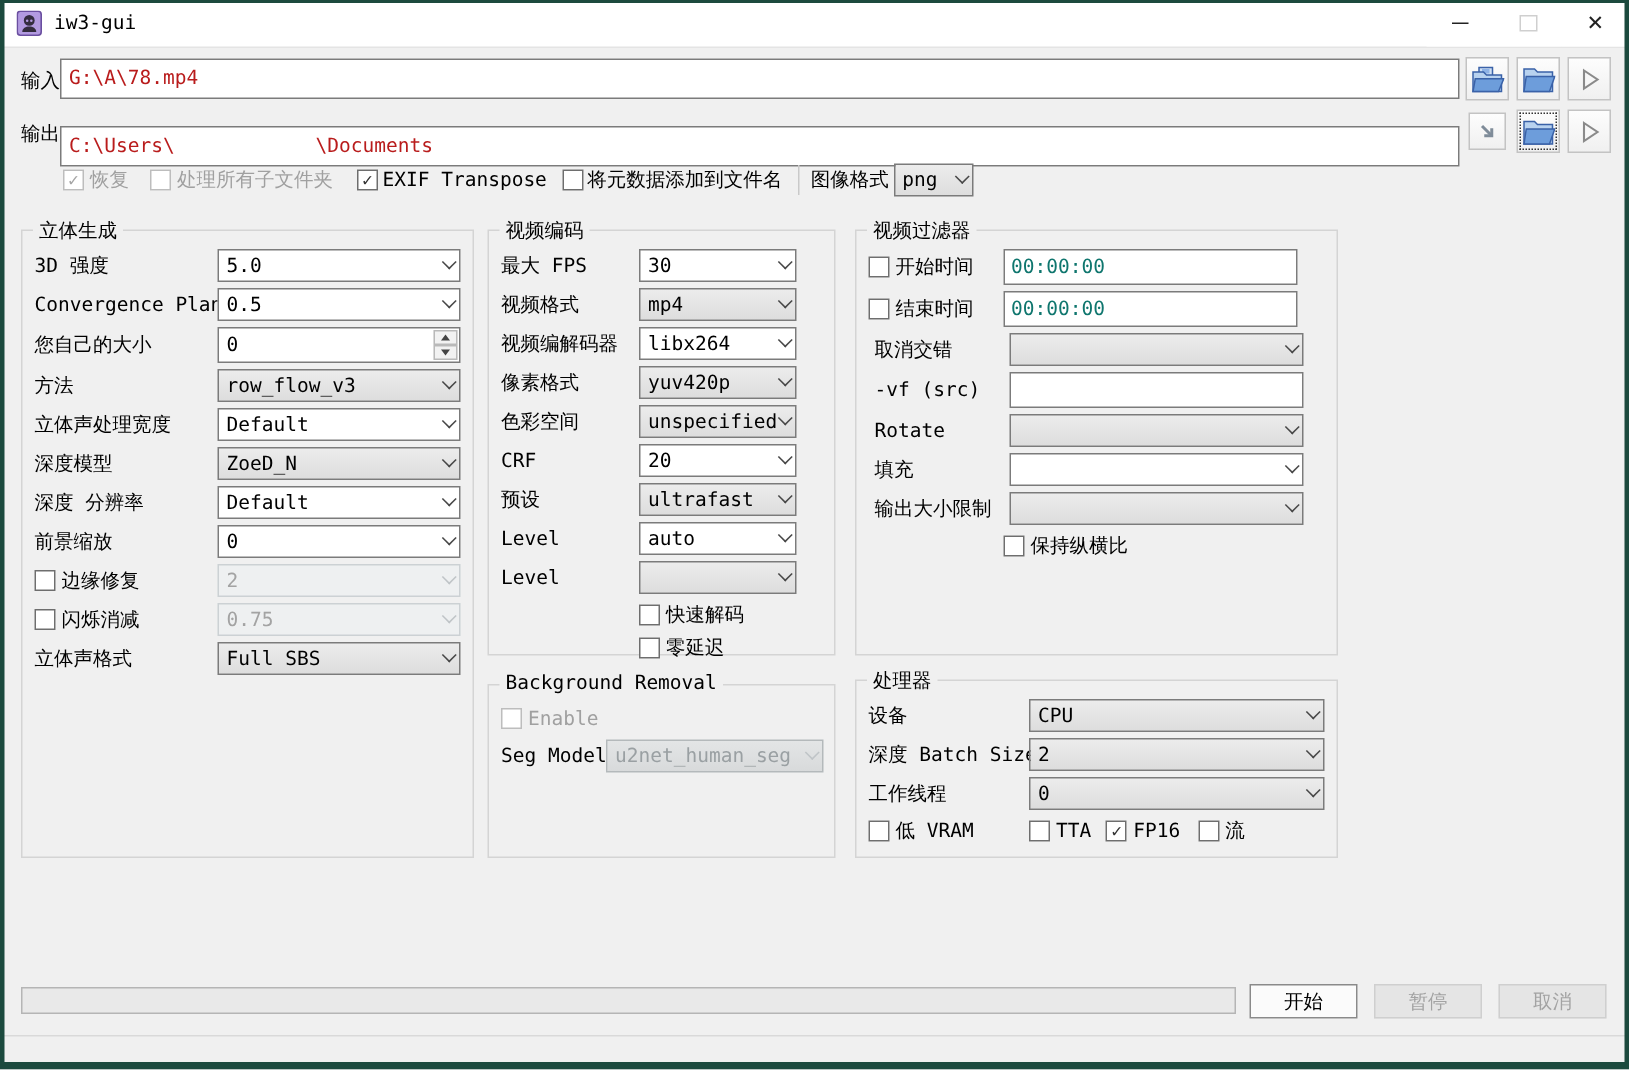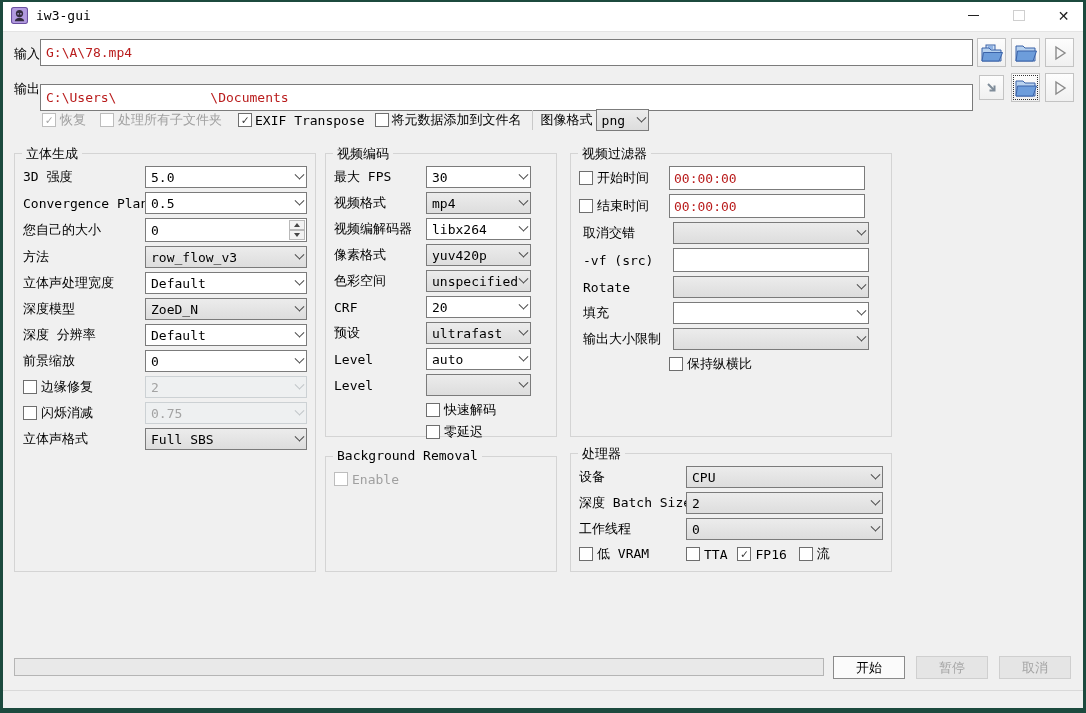--- a/index.html
+++ b/index.html
@@ -52,21 +52,21 @@
     display:flex;align-items:center;padding:0 3px 0 5px;flex:none;}
   .combo .cv{white-space:pre;overflow:hidden;}
   .combo.gray{background:linear-gradient(#ececec,#dddddd);}
   .combo.dis{background:#eef0f1;border-color:#ccd1d4;color:#a3a3a3;}
   .combo.graydis{background:linear-gradient(#e3e5e6,#d8dadb);border-color:#b4b9bb;color:#9aa0a3;}
   .chev{margin-left:auto;width:6px;height:6px;flex:none;
     border-right:1.6px solid #474747;border-bottom:1.6px solid #474747;
     transform:rotate(45deg) translate(-2px,-2px);}
   .dis .chev,.graydis .chev{border-color:#bfc4c7;}
   .ti{height:24px;box-sizing:border-box;border:1px solid #7b7b7b;background:#fff;
-    font:inherit;padding:0 4px;color:#b91c1c;}
+    font:inherit;padding:0 4px;color:#0f766e;}
   
   .spin{height:24px;box-sizing:border-box;border:1px solid #7b7b7b;background:#fff;
     display:flex;align-items:center;padding-left:5px;position:relative;flex:none;}
   .spin-btns{position:absolute;right:1px;top:1px;bottom:1px;width:16px;display:flex;flex-direction:column;}
   .spin-b{flex:1;background:#f2f2f2;border:1px solid #b9b9b9;display:flex;align-items:center;justify-content:center;}
   .arr-up{width:0;height:0;border-left:3px solid transparent;border-right:3px solid transparent;border-bottom:4px solid #444;}
   .arr-dn{width:0;height:0;border-left:3px solid transparent;border-right:3px solid transparent;border-top:4px solid #444;}
   
   .sl{width:122px;flex:none;}  .sc{width:162px;}
   .el{width:92px;flex:none;}   .ec{width:105px;}
@@ -348,20 +348,27 @@
 
 <div class="gb" style="left:325px;top:456px;width:232px;height:116px;">
   <span class="gb-title">Background Removal</span>
   <div class="gb-body">
     <div class="frow" style="height:20px;">
       <span class="cb-lab">
           <span class="cb dis"></span>
           <span class="lbl dis">Enable</span>
         </span>
       </div>
+    <div class="frow">
+        <span class="lbl bl">Seg Model</span>
+      <div class="combo graydis bc">
+          <span class="cv">u2net_human_seg</span>
+          <span class="chev"></span>
+        </div>
+      </div>
   </div>
 </div>
 
 <div class="gb" style="left:570px;top:153px;width:322px;height:284px;">
   <span class="gb-title">视频过滤器</span>
   <div class="gb-body">
     <div class="frow tall">
         <span class="fl">
           <span class="cb"></span>
           <span class="lbl">开始时间</span>

